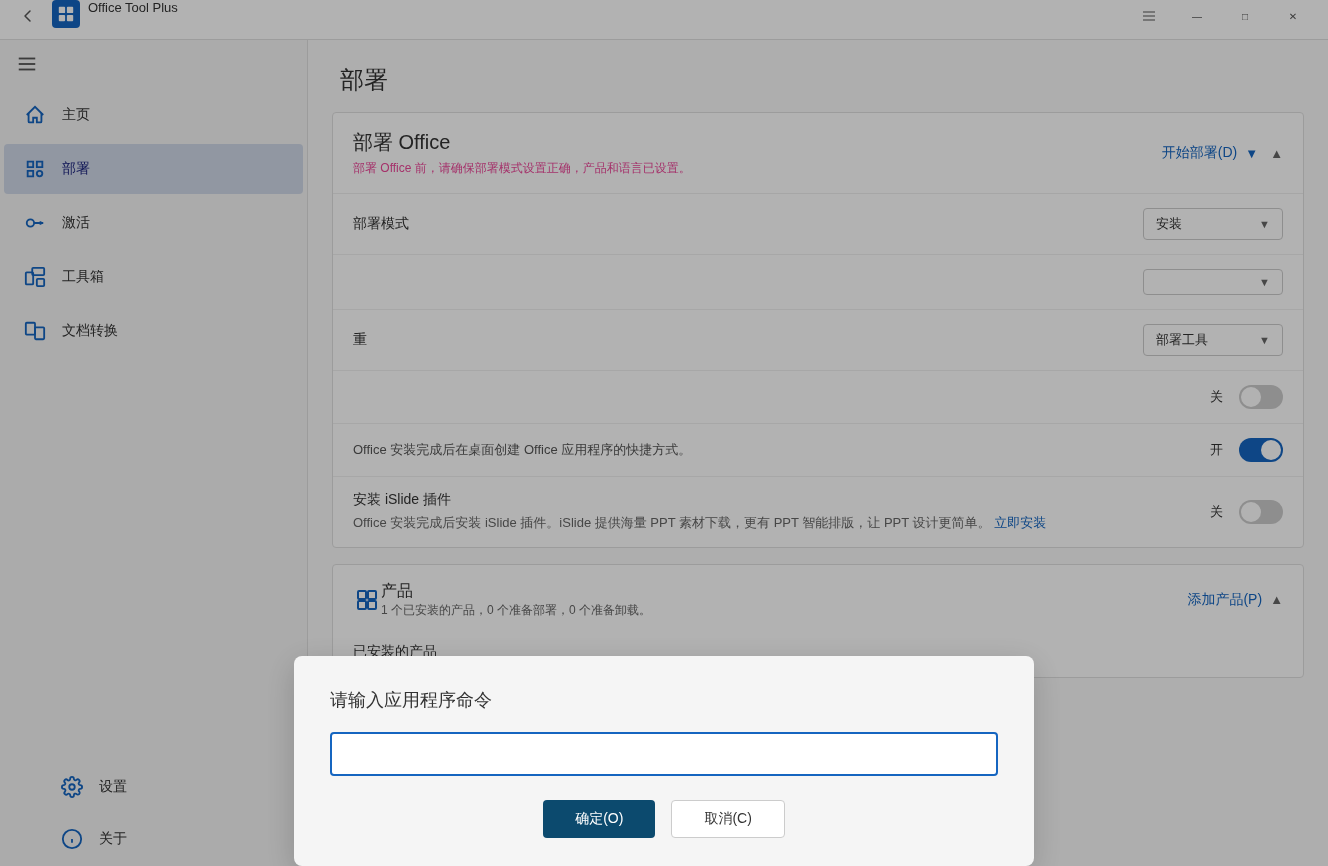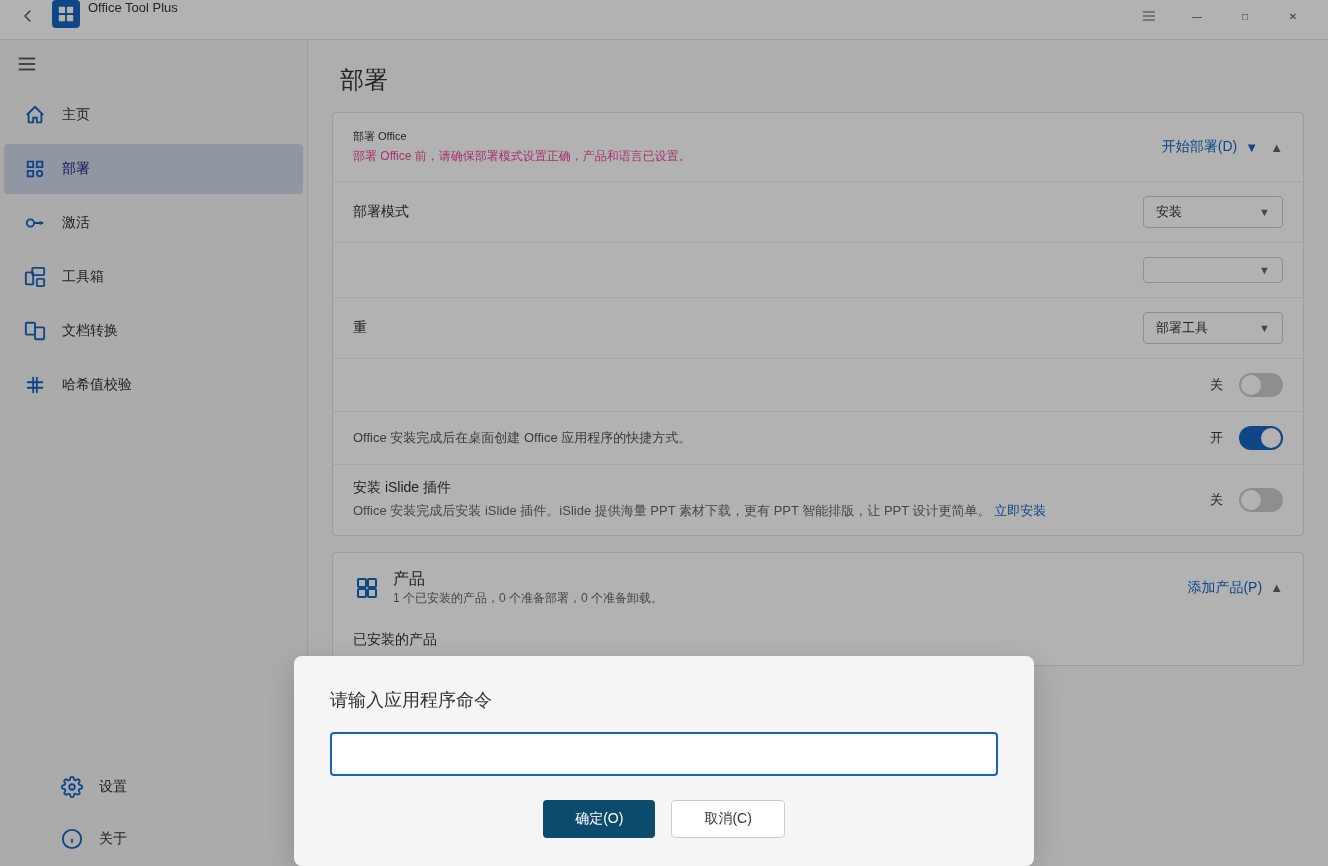--- a/index.html
+++ b/index.html
@@ -93,21 +93,21 @@
       margin: 0 24px 16px;
       background: #fff;
       border: 1px solid #e0e0e0;
       border-radius: 4px;
     }
     .section-header {
       display: flex; align-items: center; justify-content: space-between;
       padding: 16px 20px;
       border-bottom: 1px solid #eee;
     }
-    .section-header-left .section-title { font-size: 11px; font-weight: 500; color: #333; }
+    .section-header-left .section-title { font-size: 20px; font-weight: 500; color: #333; }
     .section-header-left .section-desc { font-size: 12px; color: #ec4899; margin-top: 4px; }
     .section-header-right { display: flex; align-items: center; gap: 8px; }
     .btn-primary-text { color: #1565c0; font-size: 14px; cursor: pointer; border: none; background: none; }
     .setting-row {
       display: flex; align-items: center; justify-content: space-between;
       padding: 14px 20px;
       border-bottom: 1px solid #f0f0f0;
     }
     .setting-row:last-child { border-bottom: none; }
     .setting-label { font-size: 14px; color: #333; }
@@ -138,21 +138,21 @@
       border-radius: 50%;
       top: 2px;
     }
     .toggle.off::after { left: 2px; }
     .toggle.on::after { left: 22px; }
 
     .toggle-label { font-size: 13px; color: #333; margin-right: 8px; }
 
     
     .products-header {
-      display: flex; align-items: center; gap: 12px;
+      display: flex; align-items: center; gap: 0;
       padding: 16px 20px;
     }
     .products-icon {
       width: 28px; height: 28px;
       display: flex; align-items: center; justify-content: center;
     }
     .products-title { font-size: 16px; font-weight: 500; color: #333; }
     .products-desc { font-size: 12px; color: #666; }
 
     
@@ -308,28 +308,20 @@
     <div class="sidebar-item">
       <span class="icon">
         <svg viewBox="0 0 24 24" width="22" height="22" fill="none" stroke="#1565c0" stroke-width="2">
             <rect x="2" y="3" width="10" height="13" rx="1"></rect>
             <rect x="12" y="8" width="10" height="13" rx="1"></rect>
           </svg>
       </span>
       <span>文档转换</span>
     </div>
 
-    <div class="sidebar-item">
-      <span class="icon">
-        <svg viewBox="0 0 24 24" width="22" height="22" fill="none" stroke="#1565c0" stroke-width="2">
-            <path d="M4 9h16M4 15h16M10 4v16M14 4v16" stroke-linecap="round"></path>
-          </svg>
-      </span>
-      <span>哈希值校验</span>
-    </div>
 
     <div class="sidebar-bottom">
       <div class="sidebar-item">
         <span class="icon">
           <svg viewBox="0 0 24 24" width="22" height="22" fill="none" stroke="#1565c0" stroke-width="2">
               <circle cx="12" cy="12" r="3"></circle>
               <path d="M19.4 15a1.65 1.65 0 00.33 1.82l.06.06a2 2 0 010 2.83 2 2 0 01-2.83 0l-.06-.06a1.65 1.65 0 00-1.82-.33 1.65 1.65 0 00-1 1.51V21a2 2 0 01-4 0v-.09A1.65 1.65 0 009 19.4a1.65 1.65 0 00-1.82.33l-.06.06a2 2 0 01-2.83-2.83l.06-.06A1.65 1.65 0 004.68 15a1.65 1.65 0 00-1.51-1H3a2 2 0 010-4h.09A1.65 1.65 0 004.6 9a1.65 1.65 0 00-.33-1.82l-.06-.06a2 2 0 012.83-2.83l.06.06A1.65 1.65 0 009 4.68a1.65 1.65 0 001-1.51V3a2 2 0 014 0v.09a1.65 1.65 0 001 1.51 1.65 1.65 0 001.82-.33l.06-.06a2 2 0 012.83 2.83l-.06.06A1.65 1.65 0 0019.4 9a1.65 1.65 0 001.51 1H21a2 2 0 010 4h-.09a1.65 1.65 0 00-1.51 1z"></path>
             </svg>
         </span>
         <span>设置</span>

